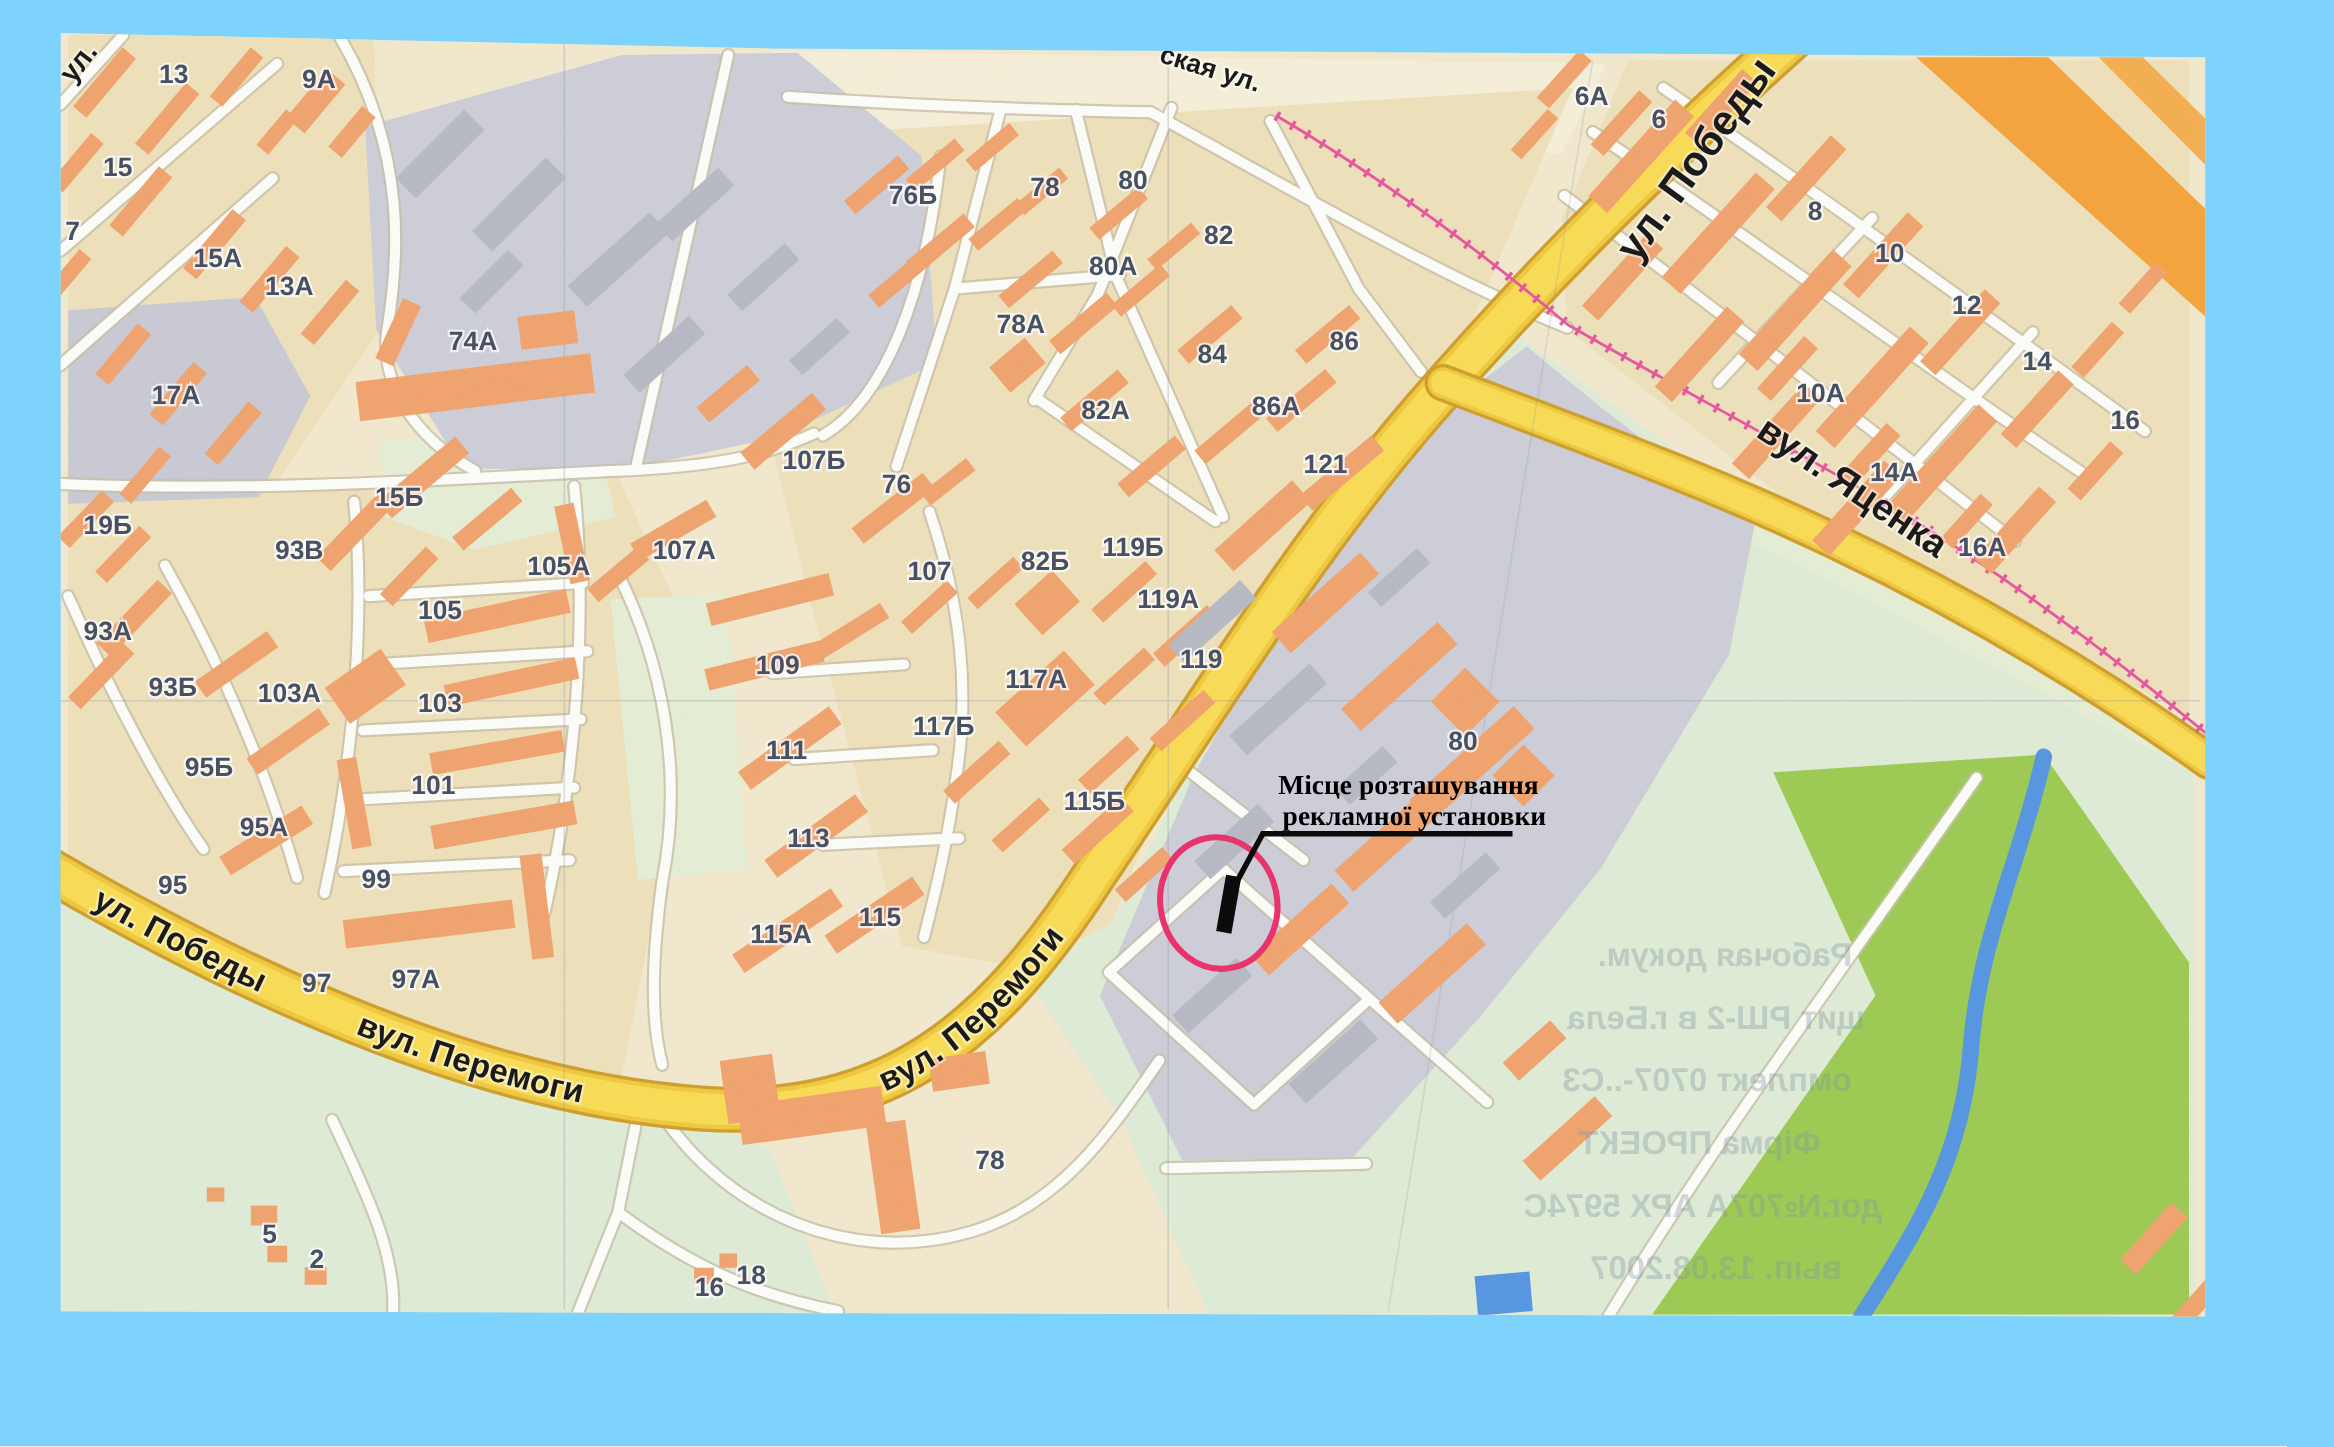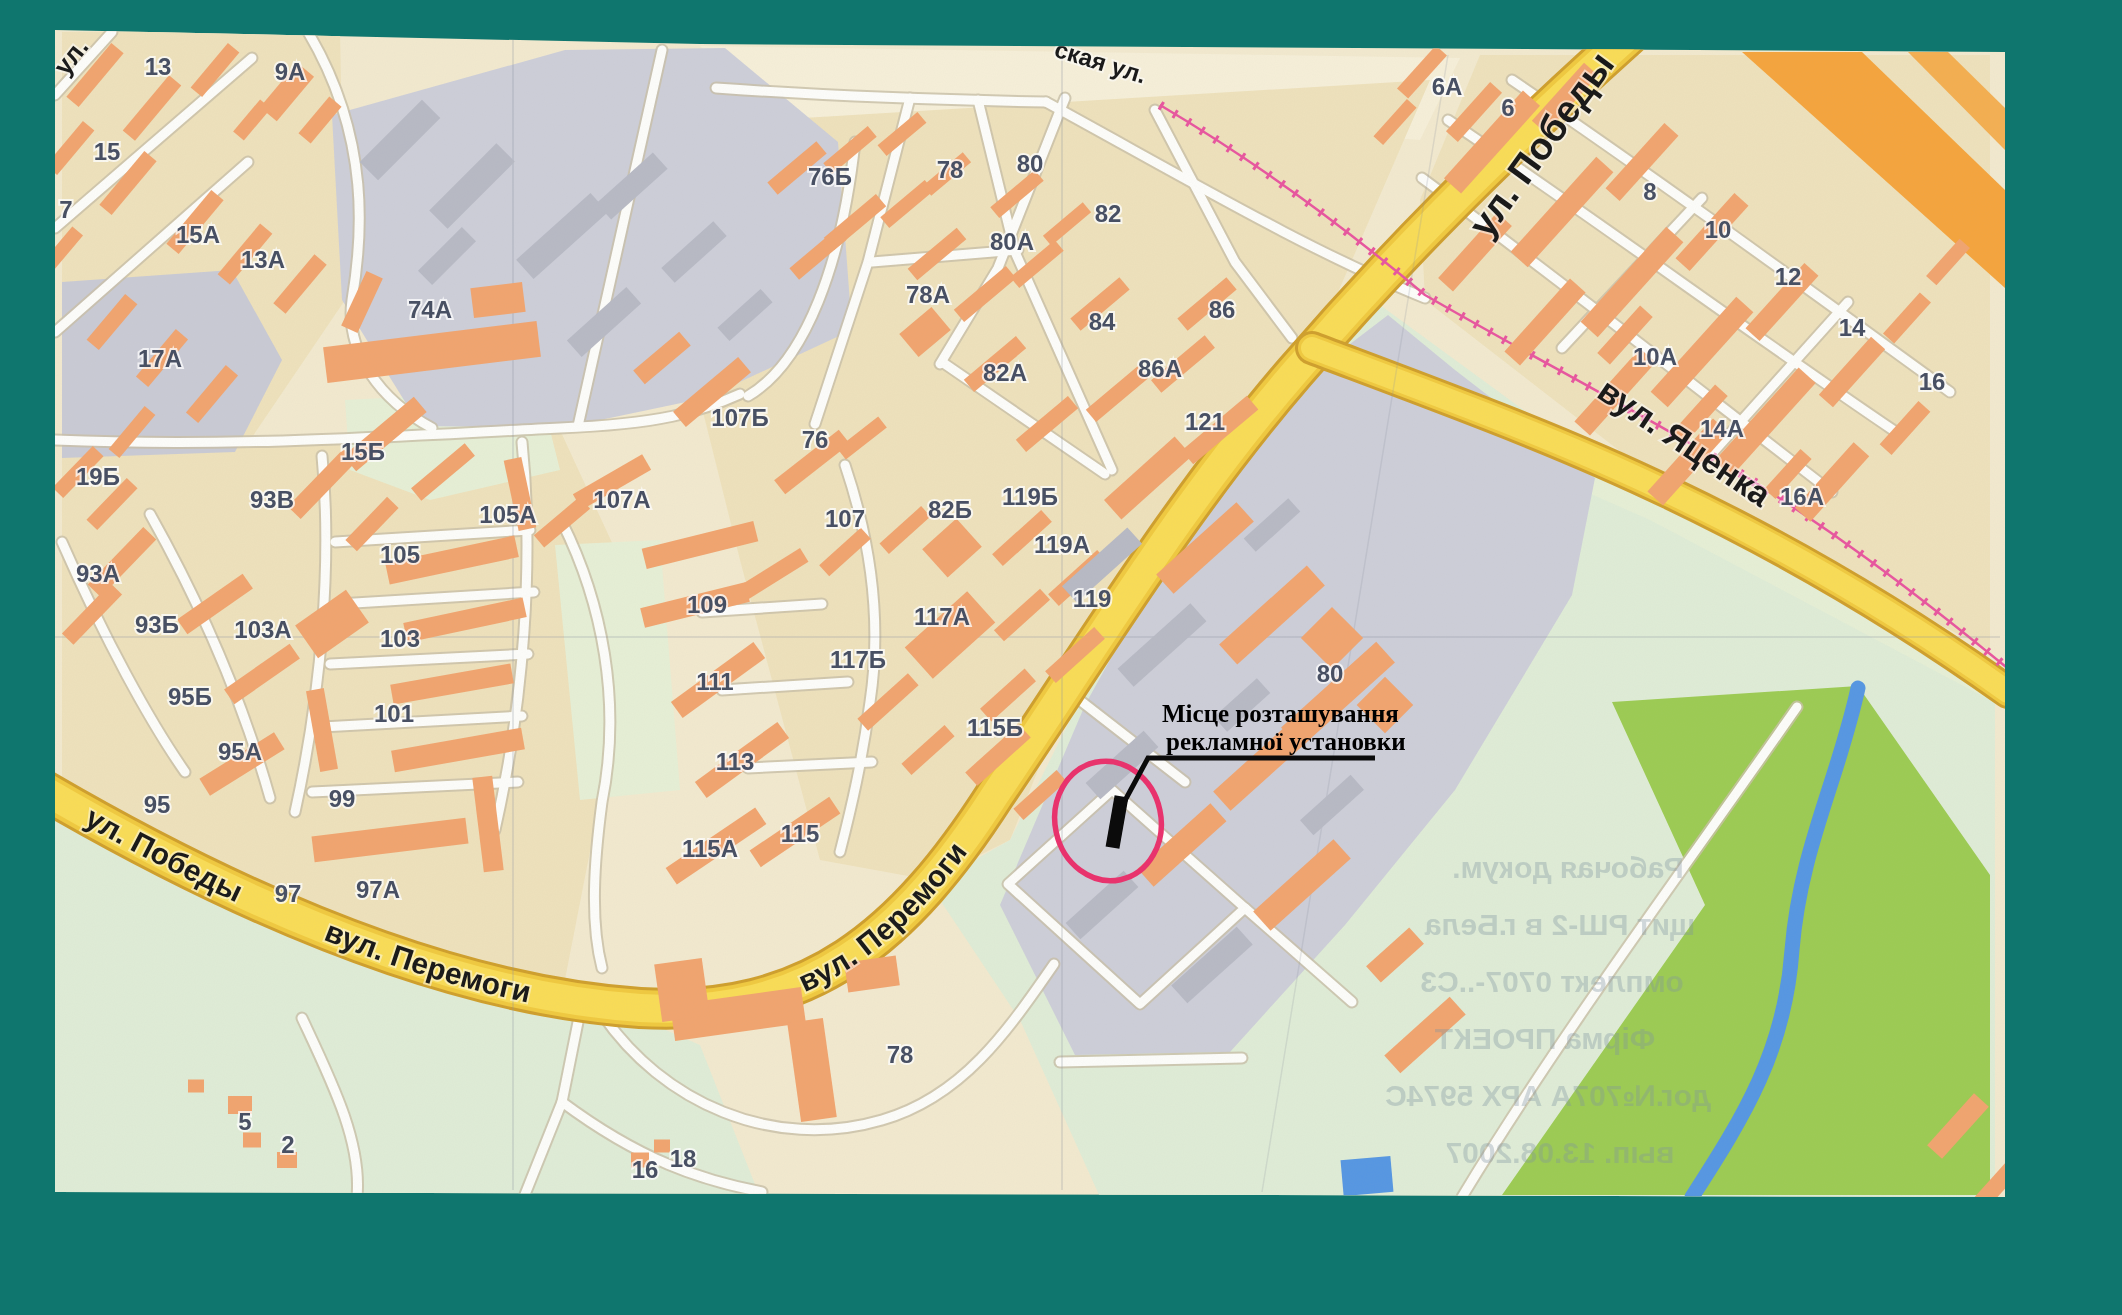--- a/index.html
+++ b/index.html
@@ -1,16 +1,16 @@
 <!DOCTYPE html>
 <html style="--c-base: #f2e9ce; --c-sand: #eee1bb; --c-cream: #f6efd8; --c-grey: #cdced8; --c-grey2: #c9cad4; --c-gpale: #dfecd6; --c-gpale2: #e6efd5; --c-gbright: #9ccb52; --c-oband: #f5a43c; --c-river: #5596e2; --c-wcase: #c9c0a8; --c-white: #fdfdfa; --c-rcase: #cf9f2b; --c-rmid: #f0c93e; --c-ryellow: #f9dc55; --c-rail: #e8559e; --c-grid: #8d93a0; --c-circle: #e8336d; --c-annot: #0b0b0b; --label-col: #454d61; --street-col: #161616; --ghost-col: #7d93a0;"><head>
 <meta charset="utf-8">
 <style>
   html,body{margin:0;padding:0;background:#ffffff;}
-  .page{position:relative;width:2122px;height:1315px;background:#0f766e;overflow:hidden;
+  .page{position:relative;width:2122px;height:1315px;background:#7dd3fc;overflow:hidden;
         font-family:"Liberation Sans", sans-serif;}
   svg{position:absolute;left:0;top:0;}
   .bld-label{font-family:"Liberation Sans",sans-serif;font-weight:bold;fill:var(--label-col);
              paint-order:stroke;stroke:rgba(255,255,255,.78);stroke-width:4px;text-anchor:middle;}
   .street-label{font-family:"Liberation Sans",sans-serif;font-weight:bold;fill:var(--street-col);
              paint-order:stroke;stroke:rgba(255,255,255,.55);stroke-width:4px;text-anchor:middle;}
   .curved-label{font-family:"Liberation Sans",sans-serif;font-weight:bold;fill:var(--street-col);
              paint-order:stroke;stroke:rgba(255,255,255,.5);stroke-width:4px;}
   .ghost{font-family:"Liberation Sans",sans-serif;font-weight:bold;fill:var(--ghost-col);
              opacity:.34;text-anchor:middle;}

